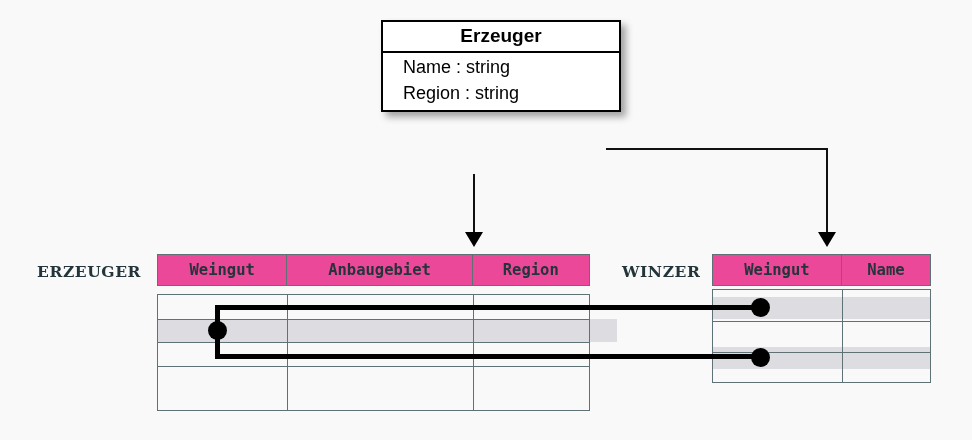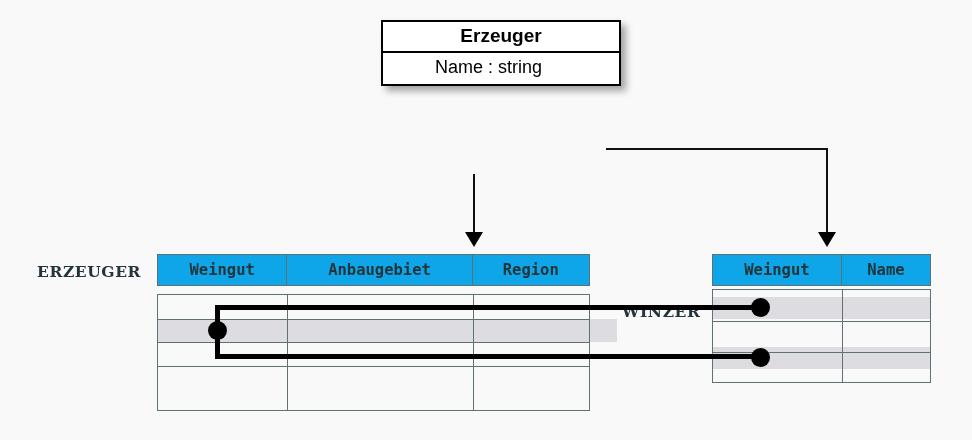--- a/index.html
+++ b/index.html
@@ -38,22 +38,21 @@
     font-family: "Liberation Sans", sans-serif;
     font-weight: bold;
     font-size: 19px;
     text-align: center;
     color: #000000;
     padding: 3px 0 4px 0;
     border-bottom: 2px solid #000000;
     line-height: 1.15;
   }
   .uml-attrs {
-    padding: 2px 0 3px 5px;
-    margin-left: 40px;
+    padding: 2px 0 3px 13px;
   }
   .uml-attr {
     font-family: "Liberation Sans", sans-serif;
     font-size: 18px;
     color: #000000;
     line-height: 1.44;
     padding-left: 7px;
     white-space: nowrap;
   }
 
@@ -64,21 +63,21 @@
     font-weight: bold;
     font-size: 15.5px;
     letter-spacing: 0.6px;
     color: #23353a;
     white-space: nowrap;
   }
   .tbl-header {
     position: absolute;
     box-sizing: border-box;
     border: 1.3px solid #5f7175;
-    background: #0ea5e9;
+    background: #ec4899;
     display: flex;
     z-index: 4;
   }
   .tbl-header .cell {
     box-sizing: border-box;
     font-family: "DejaVu Sans Mono", "Liberation Mono", monospace;
     font-weight: bold;
     font-size: 15.5px;
     color: #23353a;
     display: flex;
@@ -149,20 +148,21 @@
 </style>
 </head>
 <body>
 
 <div id="canvas">
 
   <div class="uml-box">
     <div class="uml-title">Erzeuger</div>
     <div class="uml-attrs">
       <div class="uml-attr">Name : string</div>
+      <div class="uml-attr">Region : string</div>
     </div>
   </div>
 
   <div class="stripe" style="left:157px; top:311px; width:460px; height:23px;"></div>
   <div class="stripe" style="left:712px; top:289px; width:219px; height:22px;"></div>
   <div class="stripe" style="left:712px; top:339px; width:219px; height:22px;"></div>
 
   <div class="tbl-label" style="left:37px; top:254px;">ERZEUGER</div>
 
   <div class="tbl-header" style="left:157px; top:246px; width:433px; height:32px;">
@@ -172,21 +172,21 @@
   </div>
 
   <div class="tbl-body" style="left:157px; top:286px; width:433px; height:117px;">
     <div class="vline" style="left:129px;"></div>
     <div class="vline" style="left:315px;"></div>
     <div class="hline" style="top:23.5px;"></div>
     <div class="hline" style="top:47px;"></div>
     <div class="hline" style="top:70.5px;"></div>
   </div>
 
-  <div class="tbl-label" style="left:622px; top:254px;margin-top:40px;">WINZER</div>
+  <div class="tbl-label" style="left:622px; top:254px;">WINZER</div>
 
   <div class="tbl-header" style="left:712px; top:246px; width:219px; height:32px;">
     <div class="cell" style="width:130px;">Weingut</div>
     <div class="cell" style="width:89px;text-align:right;">Name</div>
   </div>
 
   <div class="tbl-body" style="left:712px; top:281px; width:219px; height:94px;">
     <div class="vline" style="left:129px;"></div>
     <div class="hline" style="top:30.5px;"></div>
     <div class="hline" style="top:61.5px;"></div>

